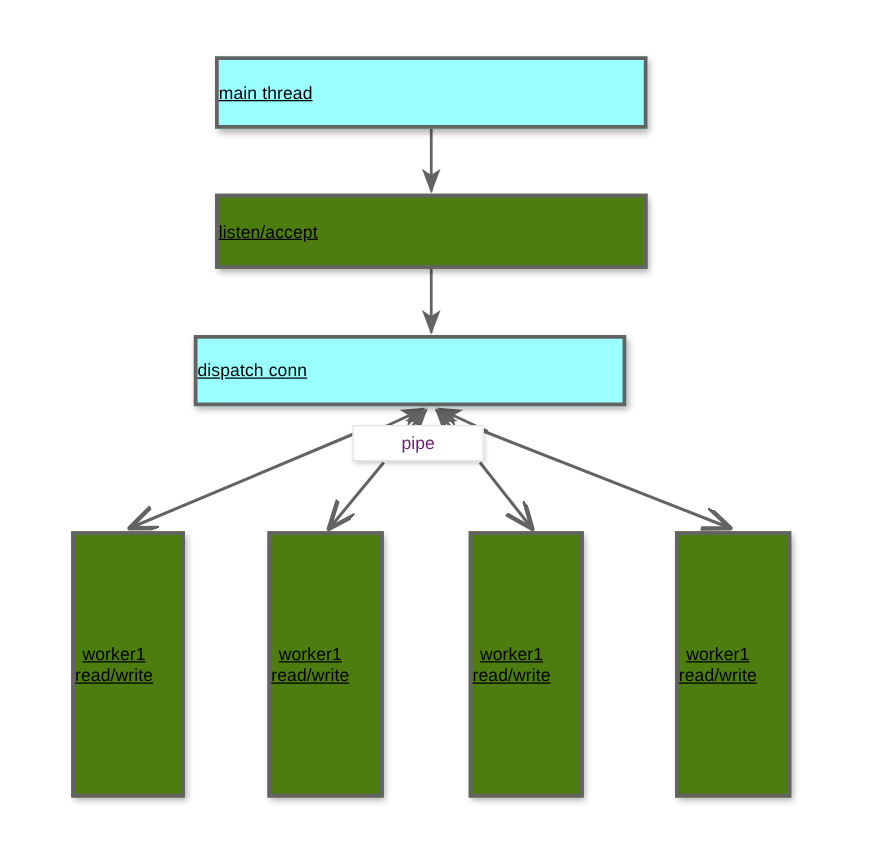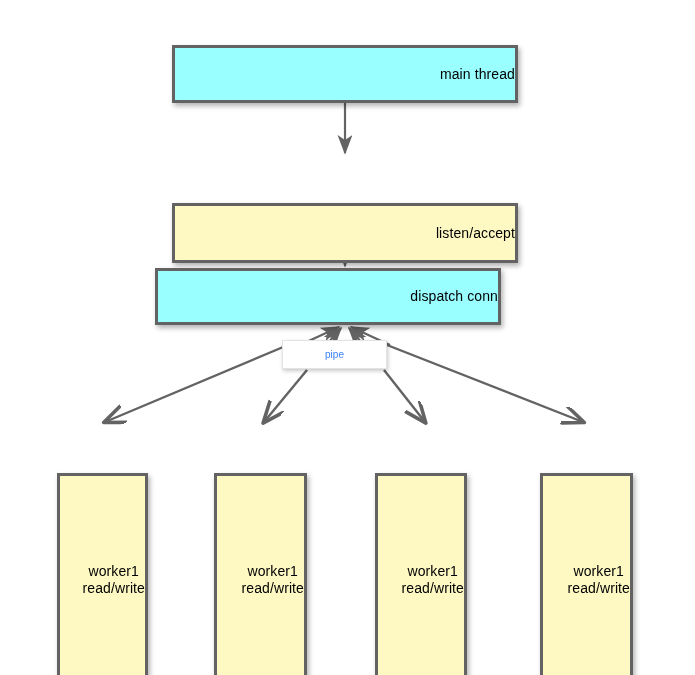--- a/index.html
+++ b/index.html
@@ -28,44 +28,45 @@
     width: 695px;
     height: 675px;
     z-index: 1;
   }
   .node {
     position: absolute;
     box-sizing: border-box;
     border: 3px solid #636363;
     display: flex;
     align-items: center;
-    justify-content: flex-end;
+    justify-content: flex-start;
     text-align: center;
     font-size: 14px;
     line-height: 17px;
     letter-spacing: 0.1px;
     color: #000;
     box-shadow: 2px 3px 5px rgba(0,0,0,0.30);
     z-index: 2;
+    text-decoration: underline;
   }
   .node-cyan  { background: #99ffff; }
-  .node-lilac { background: #fef9c3; margin-top: 48px; }
+  .node-lilac { background: #4d7c0f; }
   .node-label { display: block; white-space: pre-line; }
 
   .pipe-node {
     position: absolute;
     box-sizing: border-box;
     background: #ffffff;
     border: 1px solid #e3e3e3;
     display: flex;
     align-items: center;
     justify-content: center;
-    font-size: 10px;
+    font-size: 14px;
     line-height: 17px;
-    color: #3b82f6;
+    color: #701a75;
     box-shadow: 1px 2px 4px rgba(0,0,0,0.22);
     z-index: 3;
   }
 </style>
 </head>
 <body>
 
 <div id="diagram-canvas">
 
   <svg id="edge-layer" viewBox="0 0 695 675" width="695" height="675" xmlns="http://www.w3.org/2000/svg">

